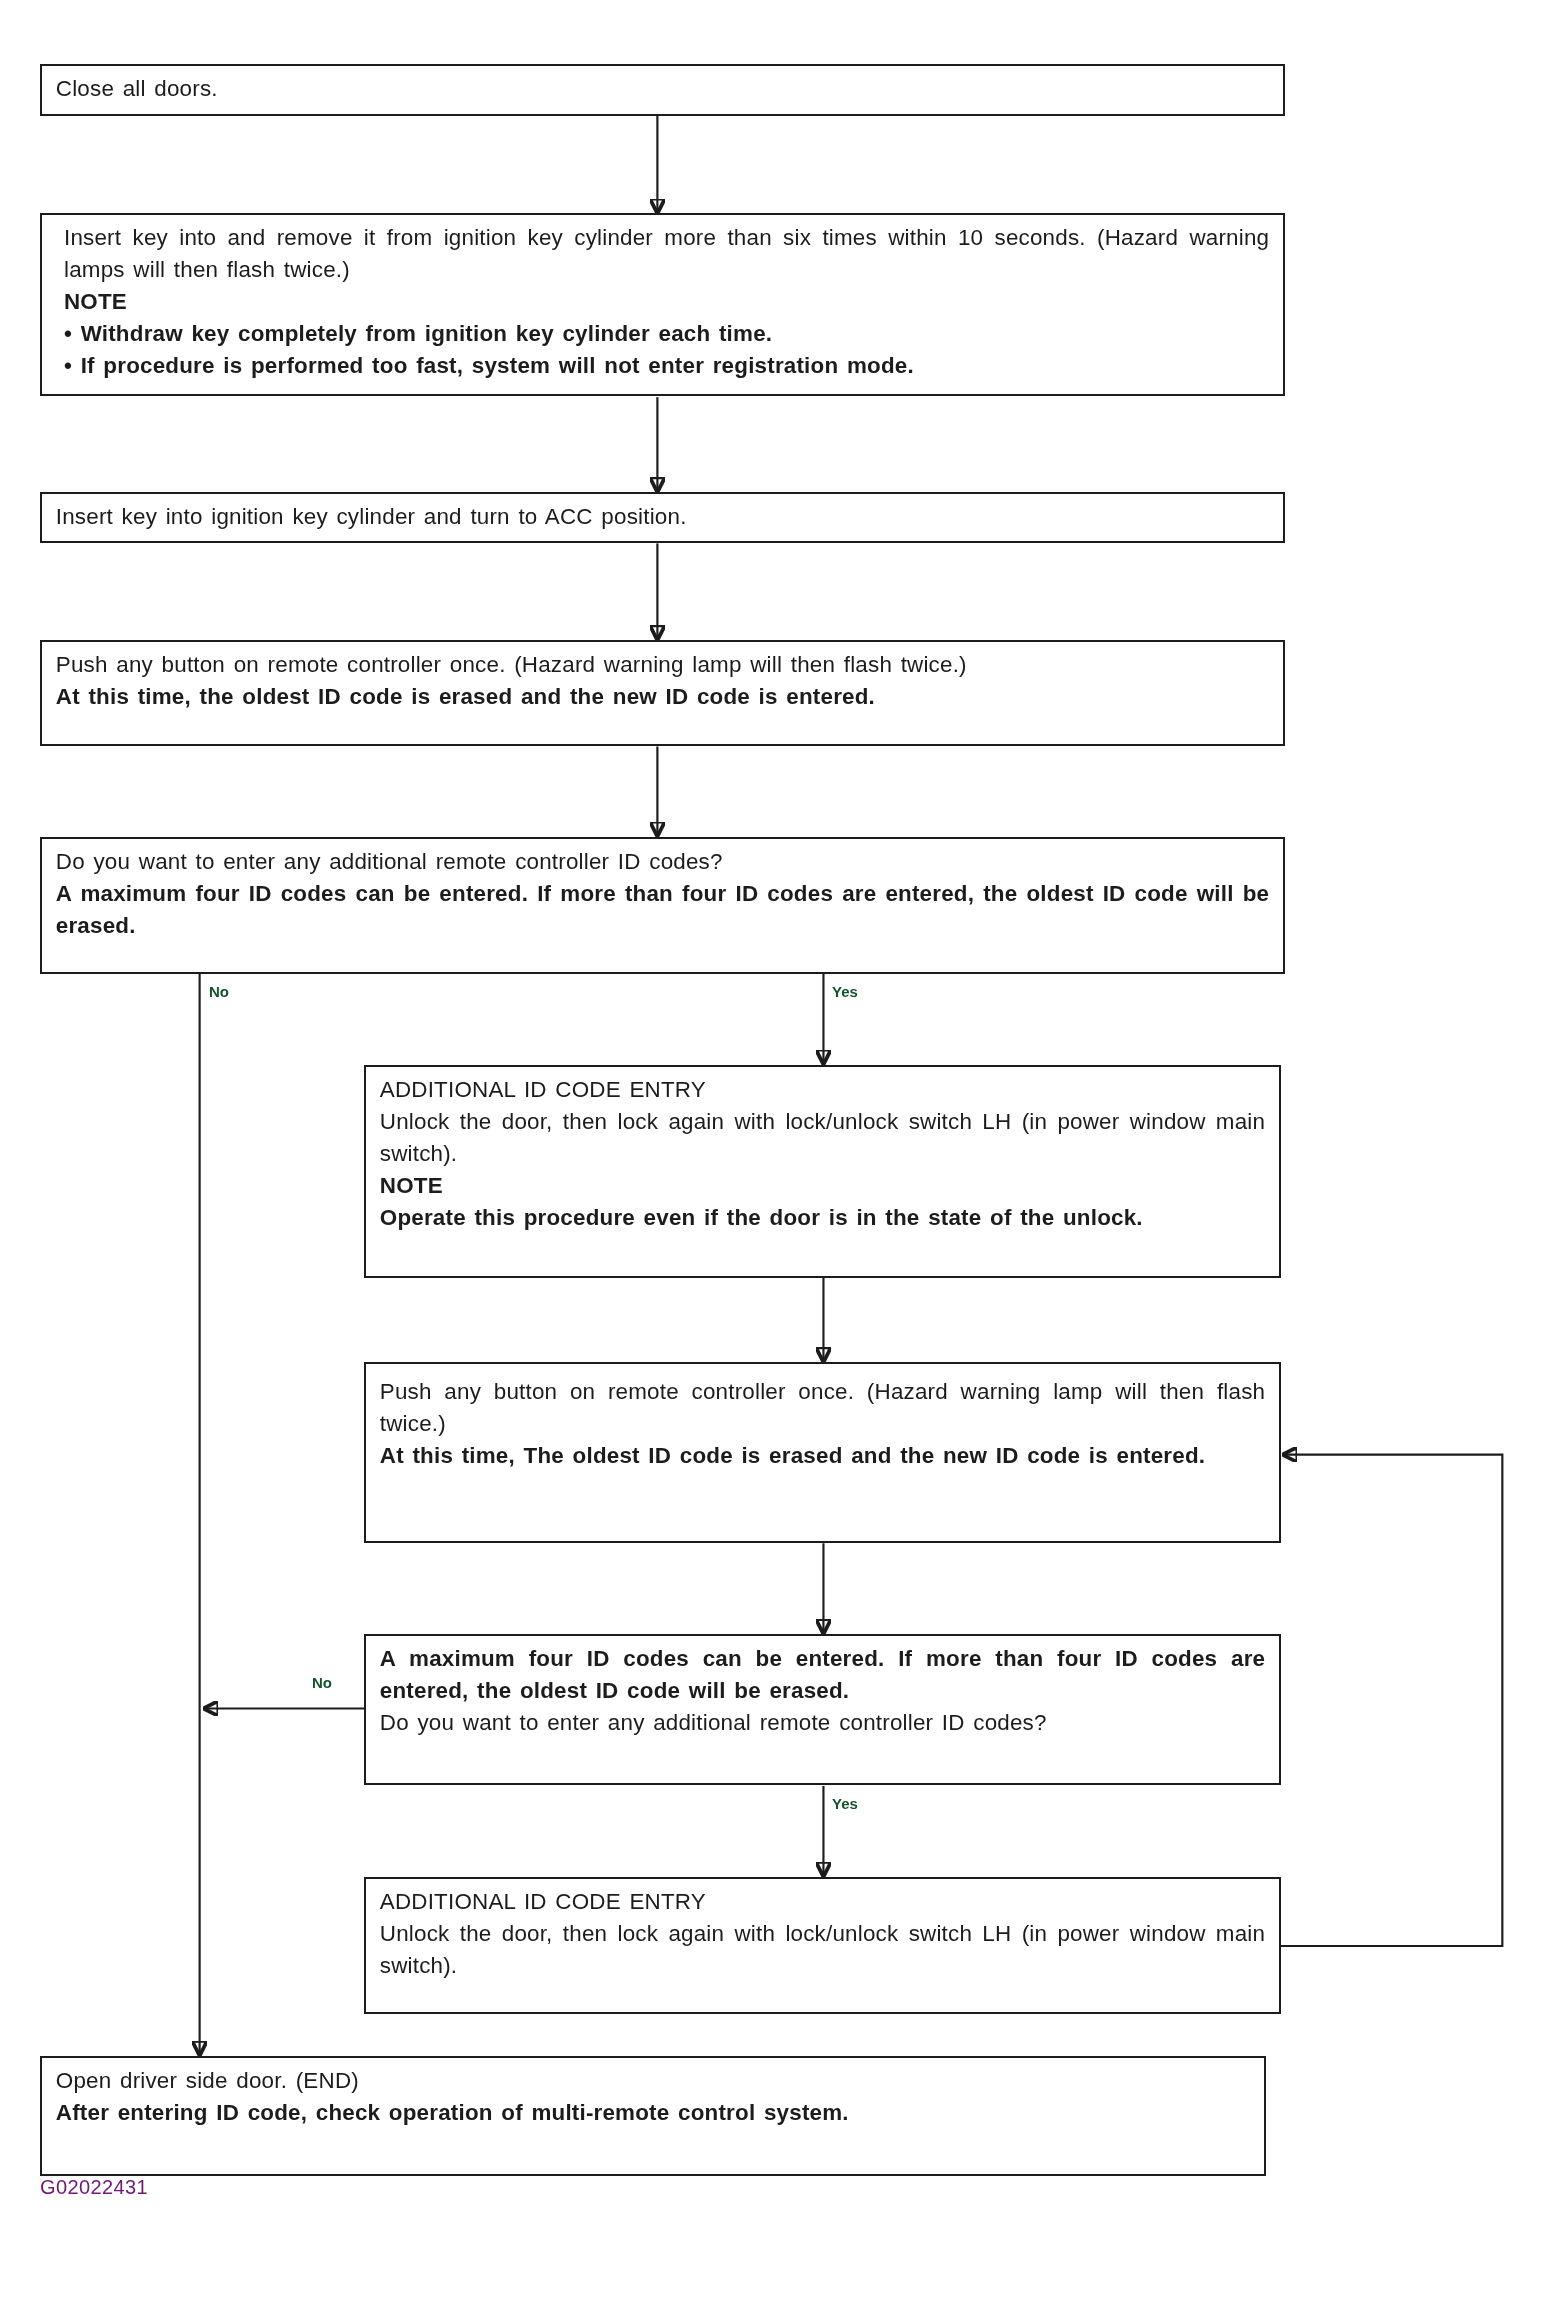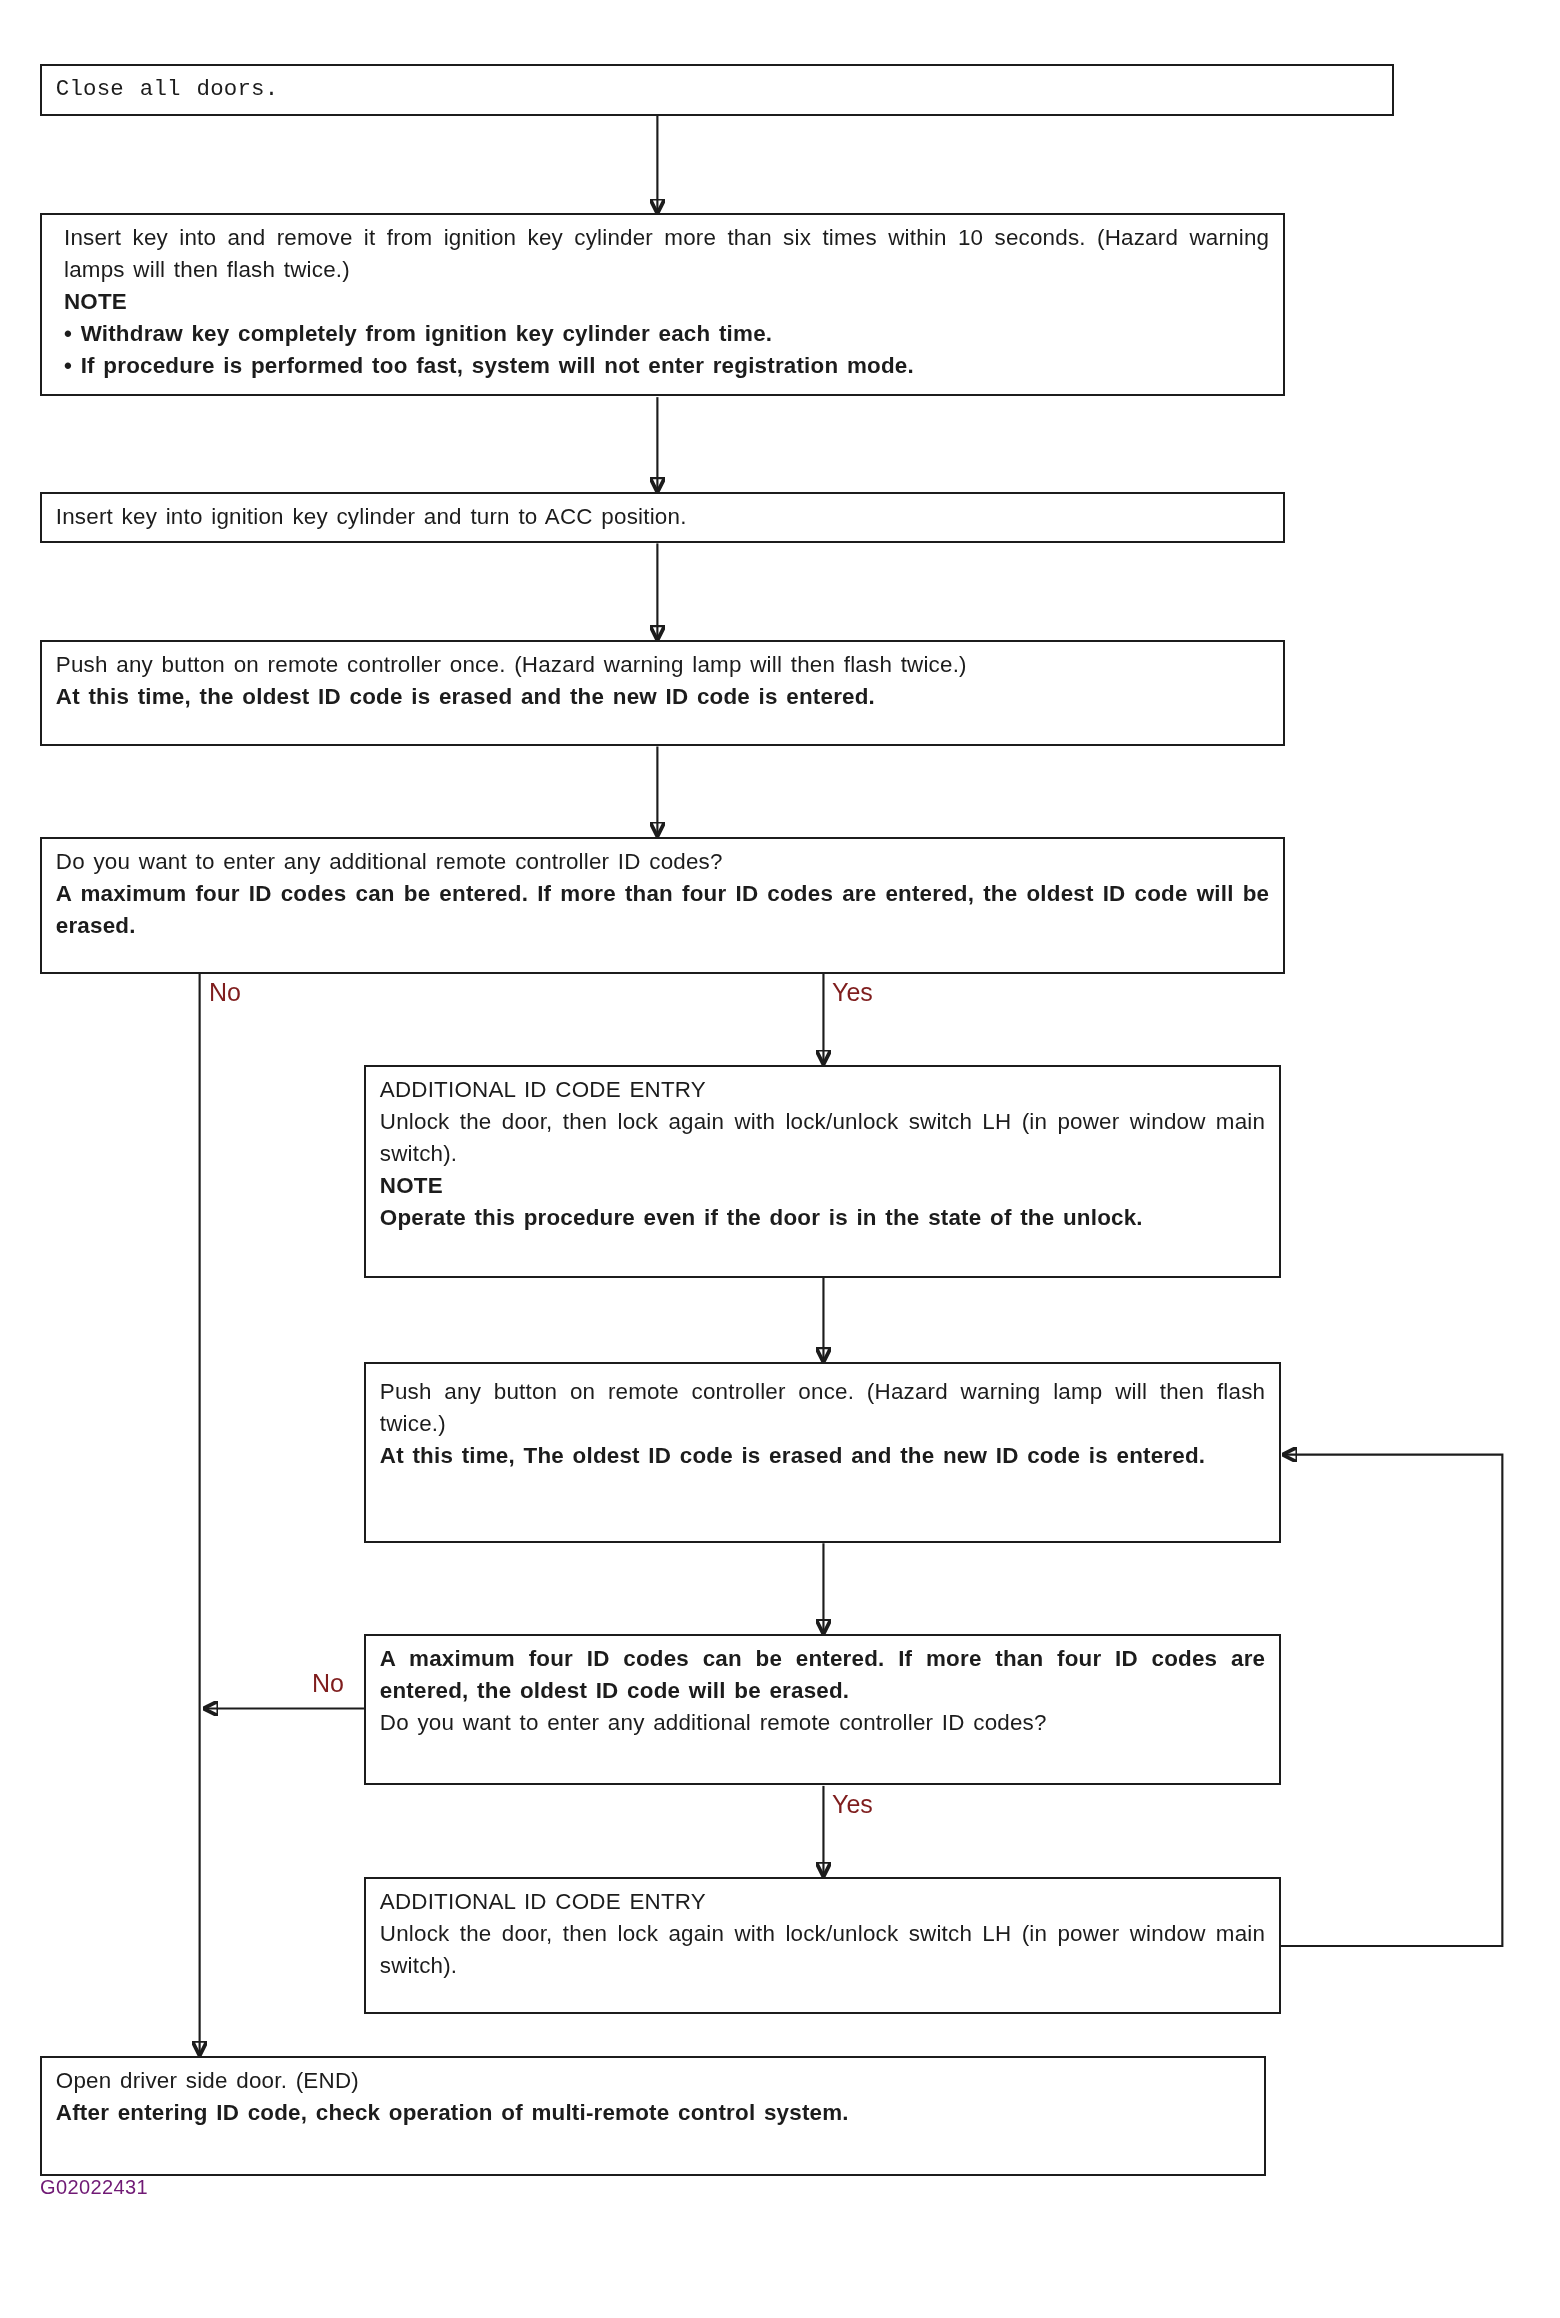--- a/index.html
+++ b/index.html
@@ -40,24 +40,25 @@
     font-size: 22.4px;
     line-height: 32px;
     text-align: justify;
     word-spacing: 2.2px;
     letter-spacing: 0.2px;
     color: #1c1c1c;
   }
   .bold { font-weight: bold; }
   .branch-label {
     position: absolute;
-    font-size: 25px;
+    font-size: 15px;
     line-height: 26px;
-    color: #7f1d1d;
+    color: #14532d;
     word-spacing: 1.7px;
+    font-weight: bold;
   }
   .fig-code {
     position: absolute;
     font-size: 20px;
     color: #701a75;
     letter-spacing: 0.4px;
   }
 </style>
 </head>
 <body>
@@ -76,21 +77,21 @@
     <line x1="764" y1="867" x2="764" y2="970" marker-end="url(#arr)"></line>
     <line x1="232" y1="1131" x2="232" y2="2387" marker-end="url(#arr)"></line>
     <line x1="957" y1="1131" x2="957" y2="1235" marker-end="url(#arr)"></line>
     <line x1="957" y1="1484" x2="957" y2="1581" marker-end="url(#arr)"></line>
     <line x1="957" y1="1793" x2="957" y2="1897" marker-end="url(#arr)"></line>
     <line x1="423" y1="1985" x2="238" y2="1985" marker-end="url(#arr)"></line>
     <line x1="957" y1="2075" x2="957" y2="2179" marker-end="url(#arr)"></line>
     <path d="M1488,2261 L1746,2261 L1746,1690 L1492,1690" marker-end="url(#arr)"></path>
   </svg>
 
-  <div class="box" style="left:40px; top:64px; width:1354px; height:52px;font-family:Liberation Mono, monospace;">
+  <div class="box" style="left:40px; top:64px; width:1245px; height:52px;">
     <p class="line">Close all doors.</p>
   </div>
 
   <div class="box" style="left:40px; top:213px; width:1245px; height:183px;padding-left:22px;">
     <p class="line">Insert key into and remove it from ignition key cylinder more than six times within 10 seconds. (Hazard warning lamps will then flash twice.)</p>
     <p class="line bold">NOTE</p>
     <p class="line bold">• Withdraw key completely from ignition key cylinder each time.</p>
     <p class="line bold">• If procedure is performed too fast, system will not enter registration mode.</p>
   </div>
 

